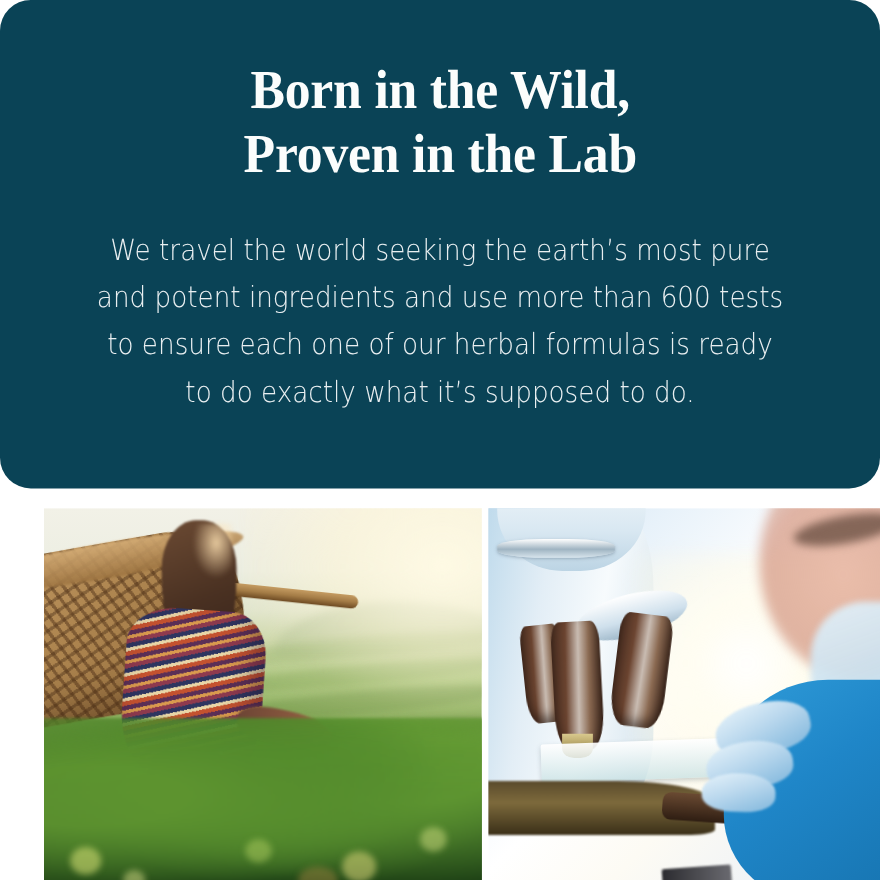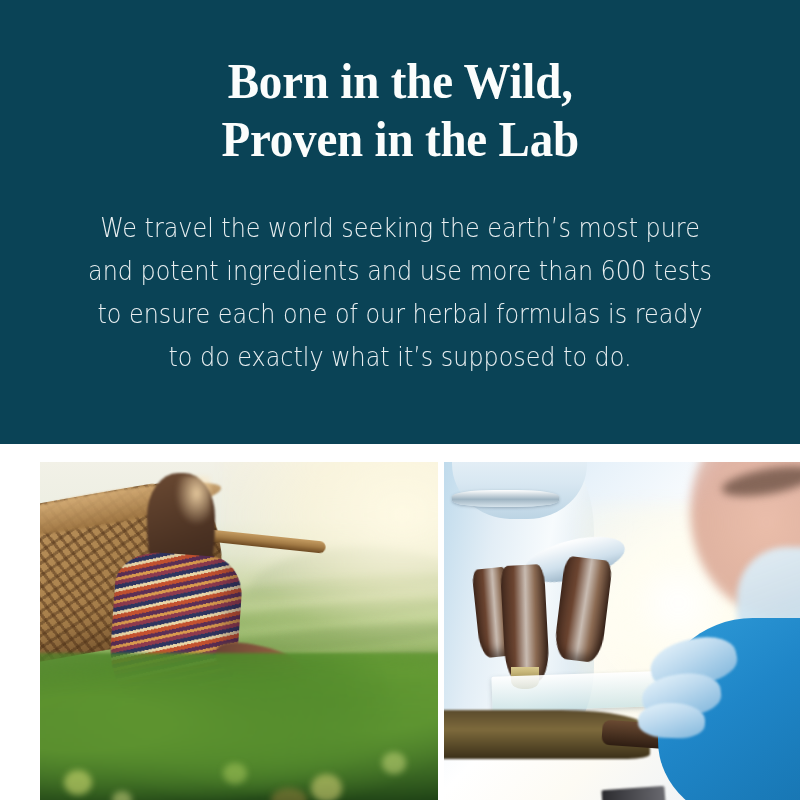--- a/index.html
+++ b/index.html
@@ -27,20 +27,21 @@
     top: 0;
     width: 800px;
     height: 444px;
     background: #0a4356;
     box-sizing: border-box;
     padding: 0 40px;
     display: flex;
     flex-direction: column;
     align-items: center;
     justify-content: flex-start;
+    border-radius: 28px;
   }
 
   .headline {
     margin: 0;
     padding-top: 52px;
     font-family: "Liberation Serif", "DejaVu Serif", serif;
     font-weight: bold;
     font-size: 50px;
     line-height: 58px;
     letter-spacing: -0.2px;

